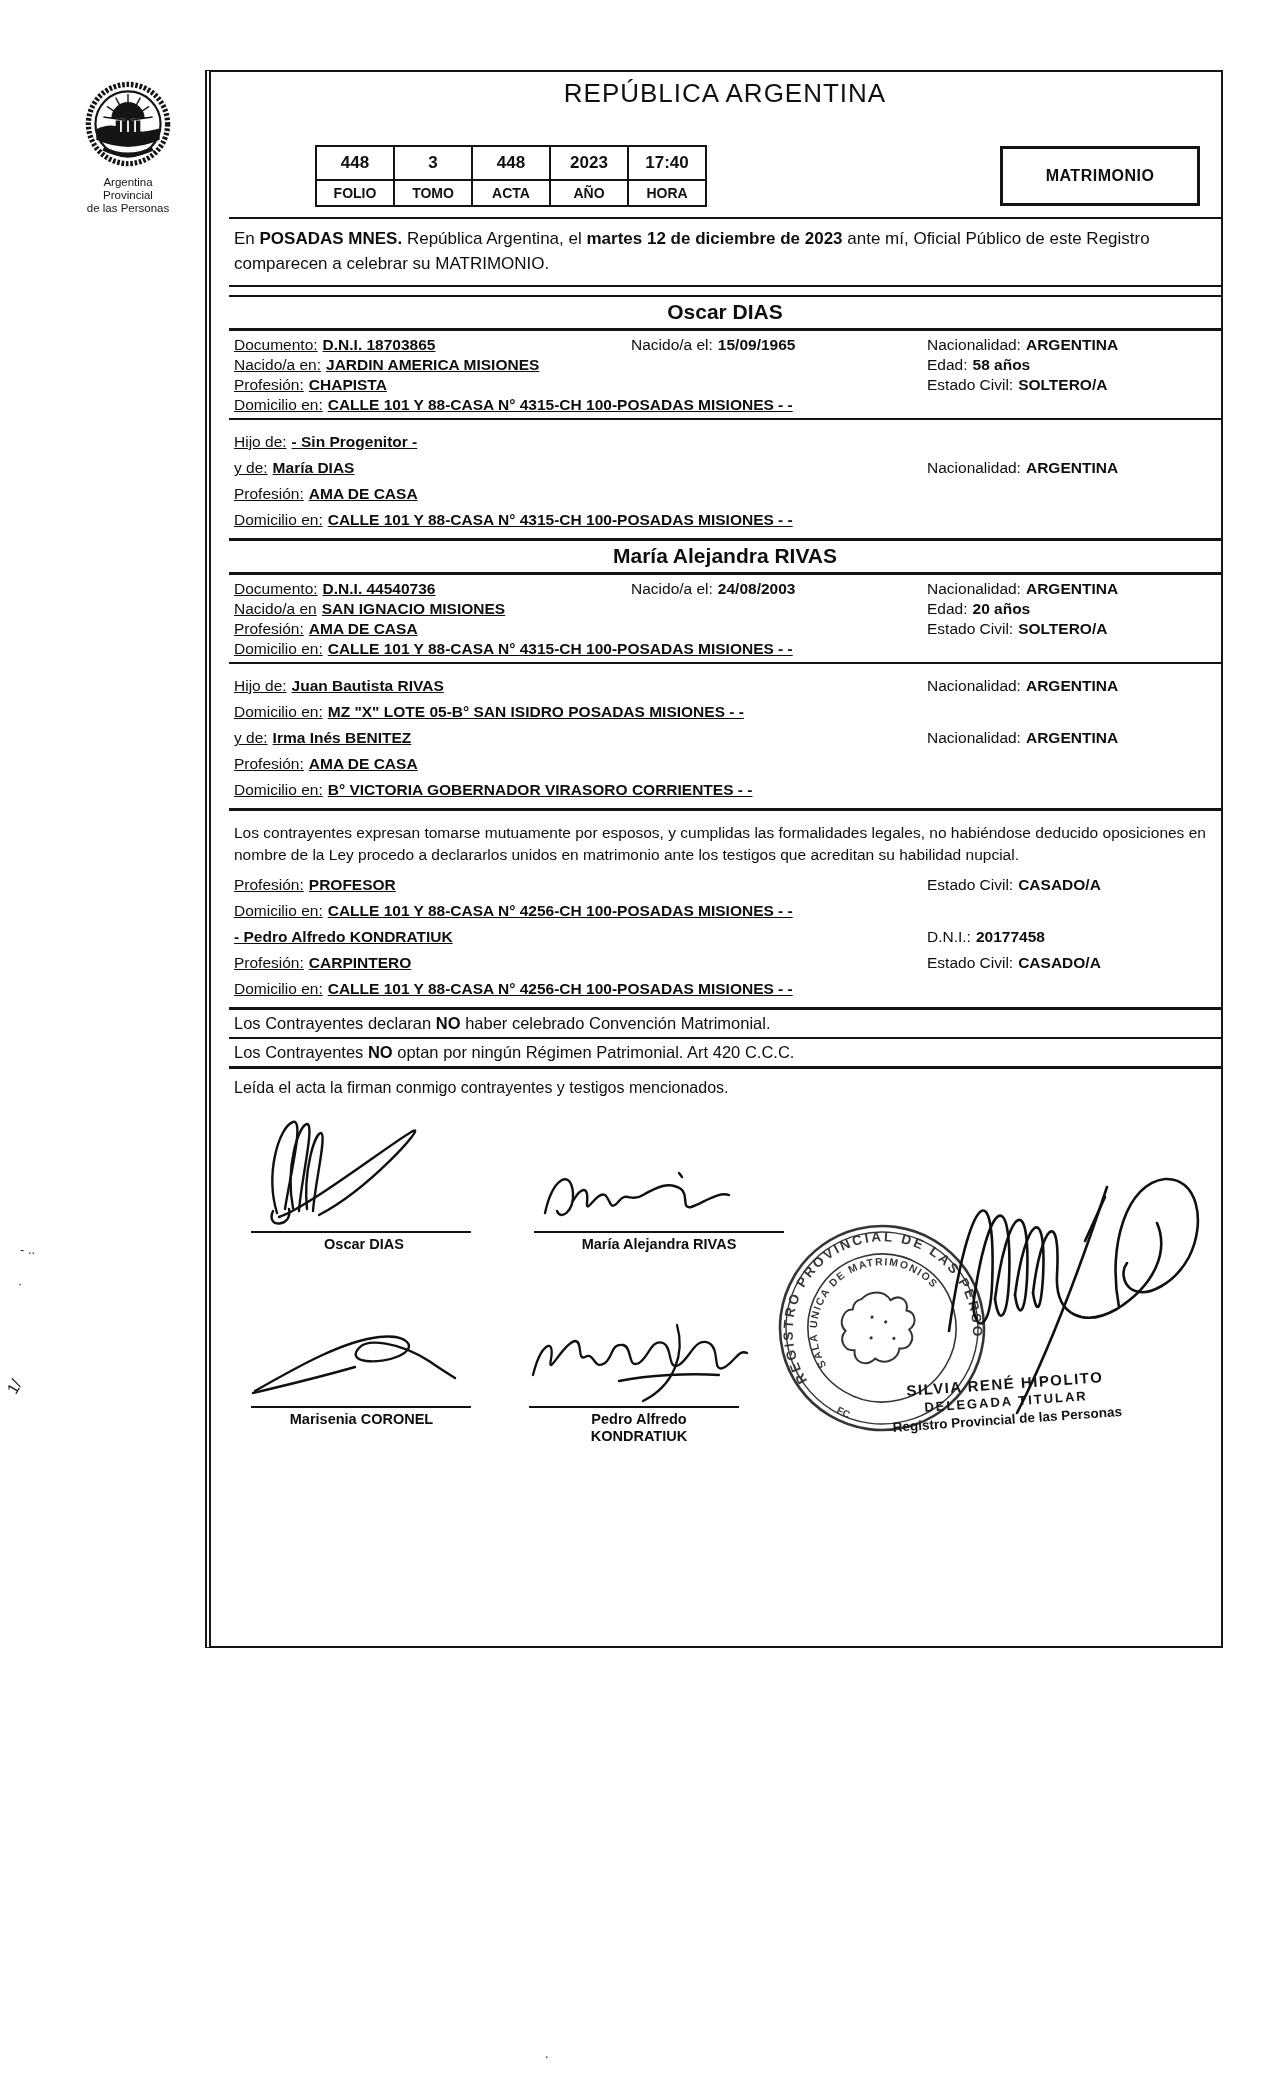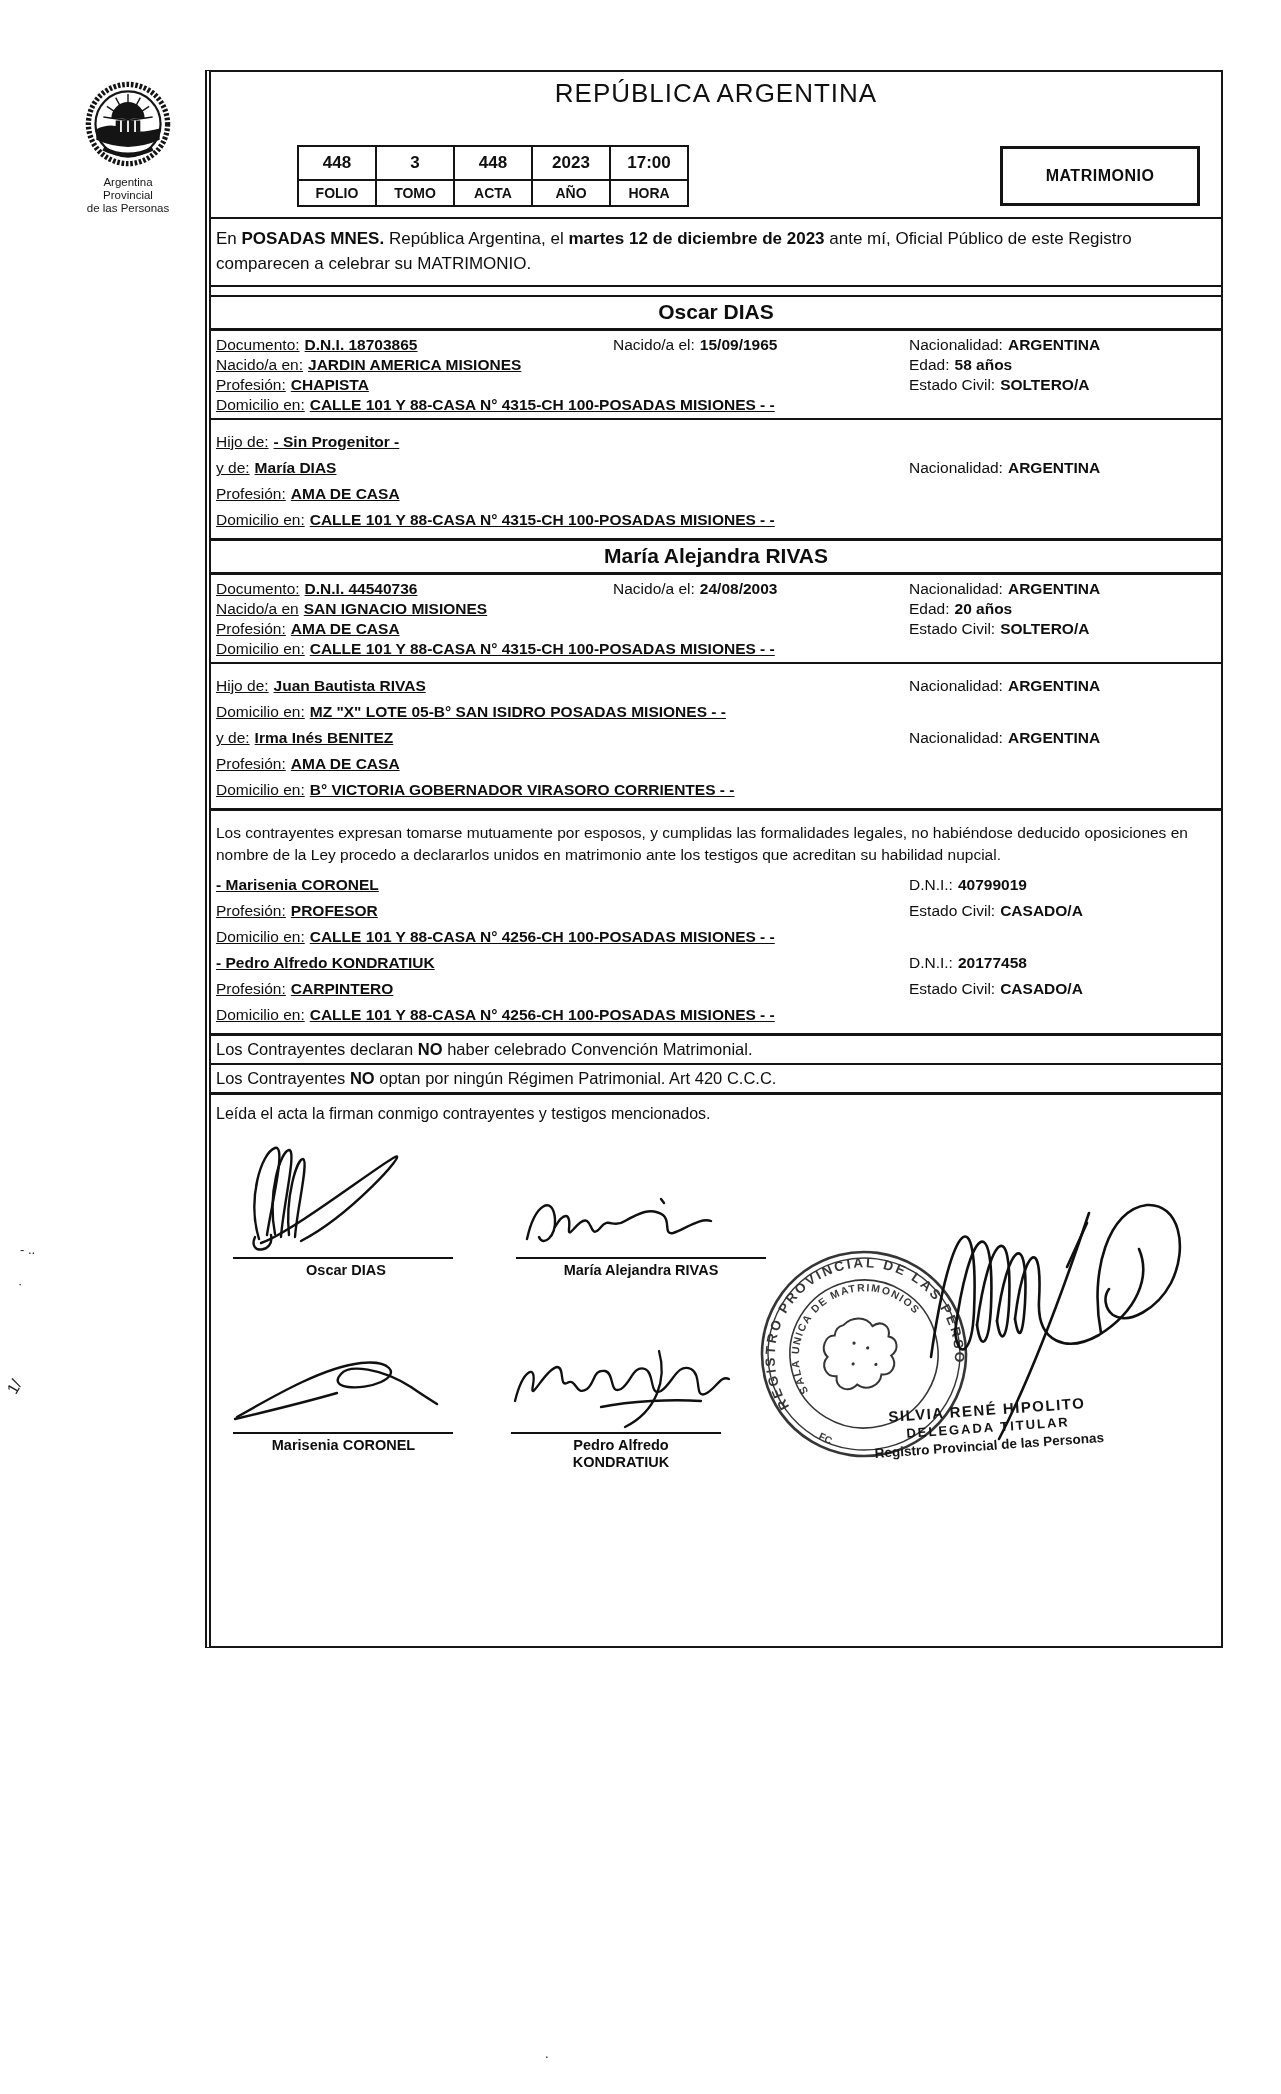--- a/index.html
+++ b/index.html
@@ -9,20 +9,21 @@
     overflow:hidden;
   }
   
   .logo-wrap { position:absolute; left:78px; top:80px; width:100px; text-align:center; }
   .logo-caption { margin-top:4px; font-size:11.5px; line-height:13px; color:#161616; }
   
   .doc-frame {
     position:absolute; left:205px; top:70px; width:1018px; height:1578px;
     box-sizing:border-box; border:2px solid #161616; border-left:6px double #161616;
     overflow:hidden;
+    padding-left:18px;
   }
   .hdr-title { margin-top:6px; text-align:center; font-size:26px; letter-spacing:1px; color:#101010; }
   .reg-table { margin:36px 4px 0 86px; border-collapse:collapse;border-radius:17px; }
   .reg-table td {
     border:2px solid #141414; width:74px; text-align:center; font-weight:bold; color:#101010;
   }
   .reg-table .vals td { height:30px; font-size:17px; }
   .reg-table .labs td { height:22px; font-size:14px; }
   .matrimonio-box {
     position:absolute; left:1000px; top:146px; width:200px; height:60px;
@@ -105,21 +106,21 @@
 
     <div class="hdr-title">REPÚBLICA ARGENTINA</div>
 
     <table class="reg-table">
       <tbody>
           <tr class="vals">
         <td>448</td>
         <td>3</td>
         <td>448</td>
         <td>2023</td>
-        <td>17:00</td>
+        <td>17:40</td>
       </tr>
       <tr class="labs">
         <td>FOLIO</td>
         <td>TOMO</td>
         <td>ACTA</td>
         <td>AÑO</td>
         <td>HORA</td>
       </tr>
     </tbody>
       </table>
@@ -200,24 +201,20 @@
       </div>
       <div class="prow">
         <span class="lbl">Domicilio en:</span><span class="val">B° VICTORIA GOBERNADOR VIRASORO CORRIENTES - -</span>
       </div>
     </div>
     <div class="div-thick"></div>
 
     <div class="decl">Los contrayentes expresan tomarse mutuamente por esposos, y cumplidas las formalidades legales, no habiéndose deducido oposiciones en nombre de la Ley procedo a declararlos unidos en matrimonio ante los testigos que acreditan su habilidad nupcial.</div>
 
     <div class="rows rows-wide" style="padding-top:0;">
-      <div class="prow">
-        <span class="val">- Marisenia CORONEL</span>
-        <span class="c-right"><span class="lbl">D.N.I.:</span><span class="val">40799019</span></span>
-      </div>
       <div class="prow">
         <span class="lbl">Profesión:</span><span class="val">PROFESOR</span>
         <span class="c-right"><span class="lbl">Estado Civil:</span><span class="val">CASADO/A</span></span>
       </div>
       <div class="prow">
         <span class="lbl">Domicilio en:</span><span class="val">CALLE 101 Y 88-CASA N° 4256-CH 100-POSADAS MISIONES  - -</span>
       </div>
       <div class="prow">
         <span class="val">- Pedro Alfredo KONDRATIUK</span>
         <span class="c-right"><span class="lbl">D.N.I.:</span><span class="val">20177458</span></span>

